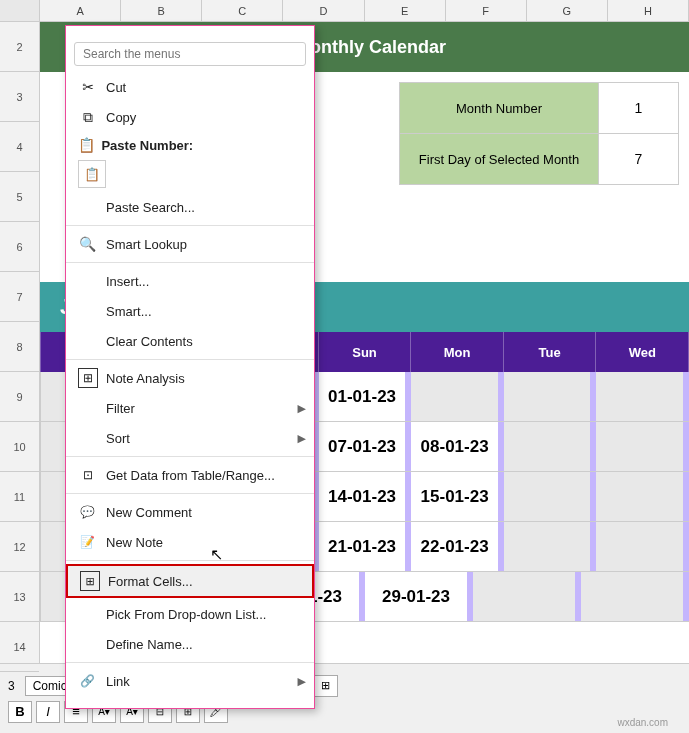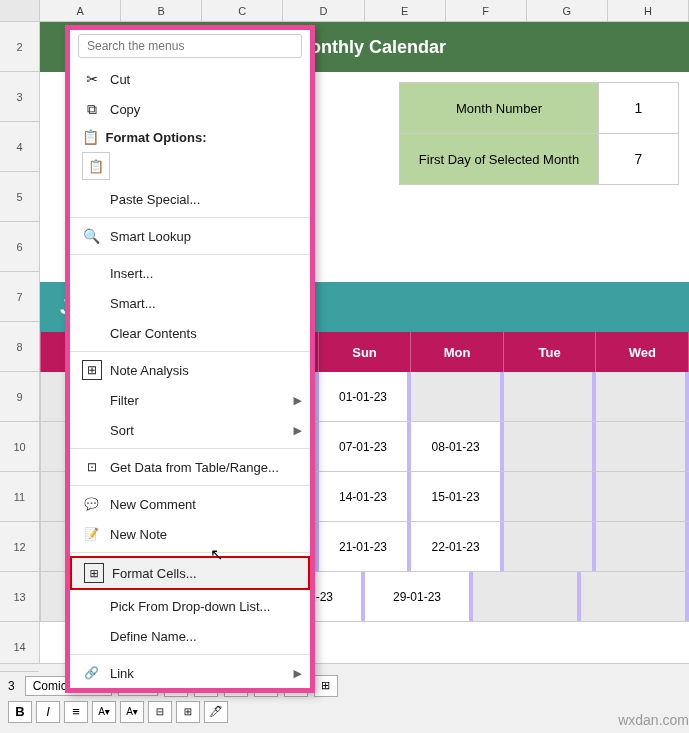--- a/index.html
+++ b/index.html
@@ -117,21 +117,21 @@
       color: white;
     }
 
     
     .day-headers {
       position: absolute;
       top: 310px;
       left: 0;
       right: 0;
       height: 40px;
-      background: #be185d;
+      background: #4c1d95;
       display: flex;
     }
     .day-header-cell {
       flex: 1;
       display: flex;
       align-items: center;
       justify-content: center;
       color: white;
       font-weight: bold;
       font-size: 13px;
@@ -151,42 +151,43 @@
     .cal-row {
       display: flex;
       height: 50px;
       border-bottom: 1px solid #ccc;
     }
     .cal-cell {
       flex: 1;
       display: flex;
       align-items: center;
       justify-content: center;
-      font-size: 12px;
-      border-right: 4px solid #c4b5fd;
+      font-size: 17px;
+      border-right: 6px solid #c4b5fd;
       background: white;
+      font-weight: bold;
     }
     .cal-cell:first-child {
       border-left: 1px solid #ccc;
     }
     .cal-cell.gray {
       background: #e8e8e8;
     }
 
     
     .context-menu {
       position: absolute;
       left: 65px;
       top: 25px;
       width: 250px;
       background: white;
-      border: 5px solid #ec4899;
+      border: 1px solid #ec4899;
       box-shadow: 3px 3px 8px rgba(0,0,0,0.25);
       z-index: 100;
-      padding: 0 0;
+      padding: 12px 0;
     }
 
     .search-bar {
       margin: 4px 8px 6px 8px;
       border: 1px solid #ccc;
       border-radius: 3px;
       padding: 4px 8px;
       font-size: 12px;
       width: calc(100% - 16px);
       color: #999;
@@ -280,22 +281,22 @@
       font-size: 13px;
       cursor: pointer;
     }
     .tb-btn.bold { font-weight: bold; }
     .tb-btn.italic { font-style: italic; }
 
     
     .watermark {
       position: absolute;
       bottom: 5px;
-      right: 0;
-      font-size: 14px;
+      right: 21px;
+      font-size: 10px;
       color: #999;
       z-index: 200;
     }
 
     
     .left-col {
       position: absolute;
       left: 0;
       top: 22px;
       width: 40px;
@@ -457,29 +458,29 @@
       <span>Cut</span>
     </div>
     <div class="menu-item">
       <span class="icon">⧉</span>
       <span>Copy</span>
     </div>
 
     <div class="menu-section-label">
       <span style="display:inline-flex;align-items:center;gap:6px;">
         <span style="font-size:14px;">📋</span>
-        <span>Format Options:</span>
+        <span>Paste Number:</span>
       </span>
     </div>
     <div style="padding: 2px 12px 4px 12px; display:flex; gap:4px;">
       <div style="width:28px;height:28px;border:1px solid #ccc;display:flex;align-items:center;justify-content:center;cursor:pointer;">📋</div>
     </div>
     <div class="menu-item">
       <span class="icon"></span>
-      <span>Paste Special...</span>
+      <span>Paste Search...</span>
     </div>
 
     <div class="menu-separator"></div>
 
     <div class="menu-item">
       <span class="icon">🔍</span>
       <span>Smart Lookup</span>
     </div>
 
     <div class="menu-separator"></div>

